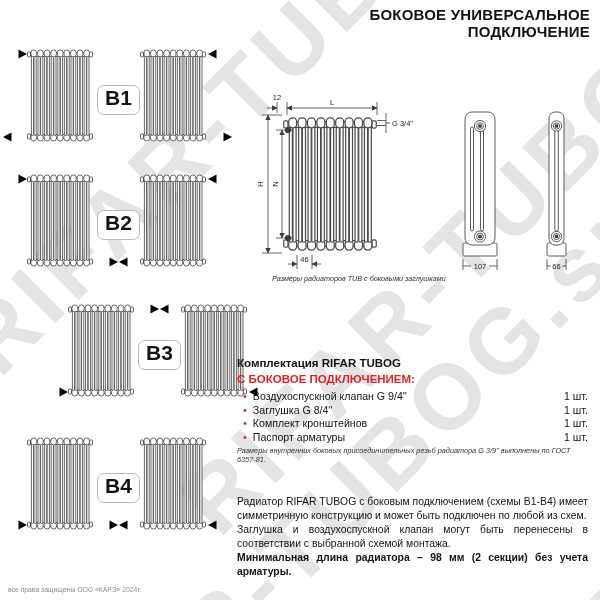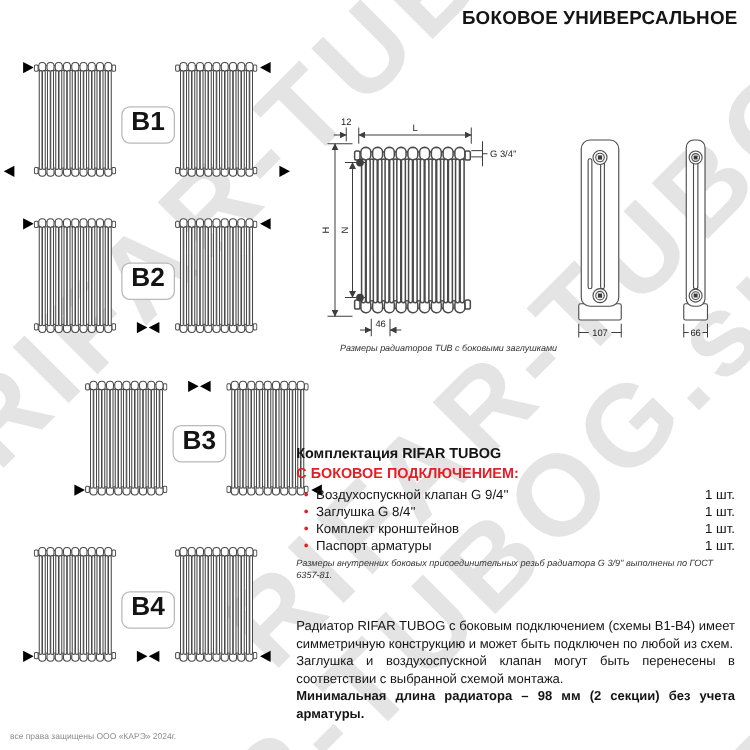--- a/index.html
+++ b/index.html
@@ -84,20 +84,21 @@
       </g>
       <g id="arrowGlyph">
         <line x1="1" y1="6" x2="17" y2="6" stroke-width="2.4"></line>
         <polygon points="15.5,1.5 24,6 15.5,10.5"></polygon>
       </g>
     </defs>
   </svg>
 
   <div class="title">
     <div>БОКОВОЕ УНИВЕРСАЛЬНОЕ</div>
+    <div>ПОДКЛЮЧЕНИЕ</div>
   </div>
 
   <div class="scheme" style="top:48px;">
     <svg class="rad l" width="66" height="95" viewBox="0 0 66 95">
         <use href="#radFront"></use>
       </svg>
     <svg class="rad r" width="66" height="95" viewBox="0 0 66 95">
         <use href="#radFront"></use>
       </svg>
     <div class="slabel">B1</div>

